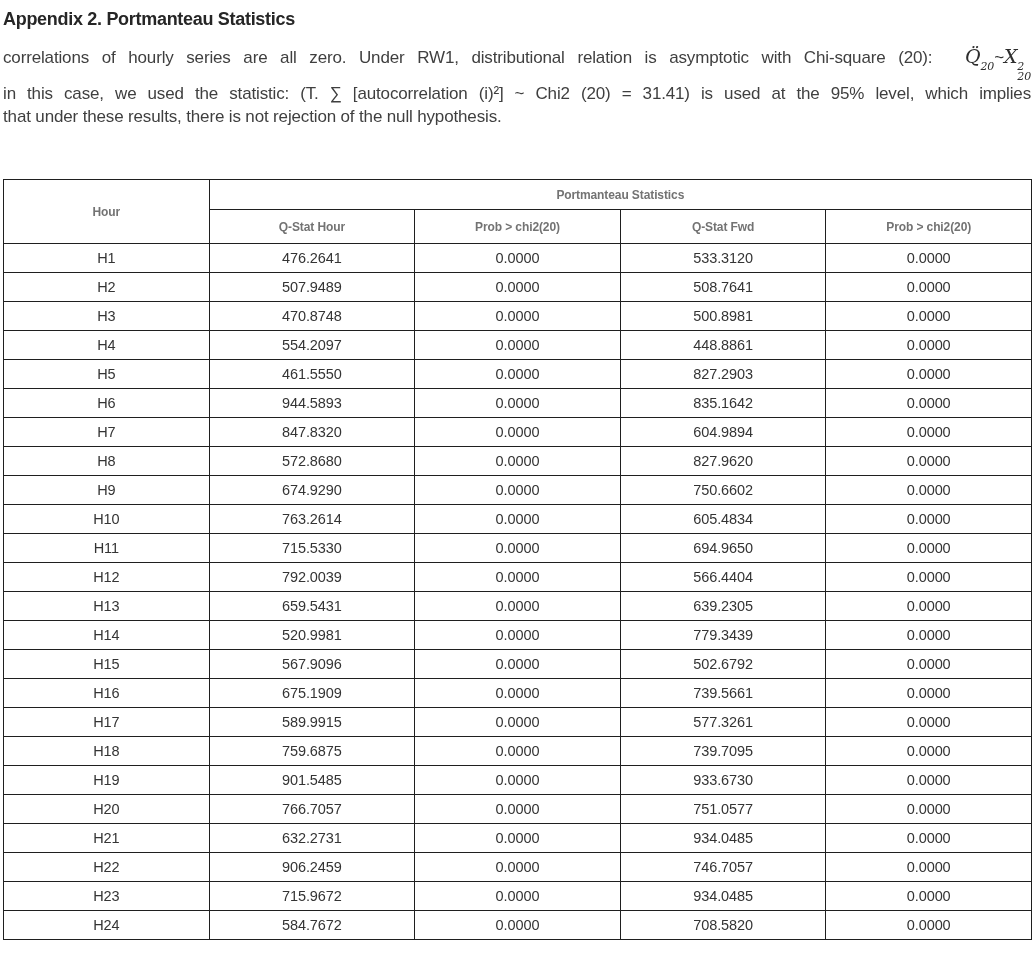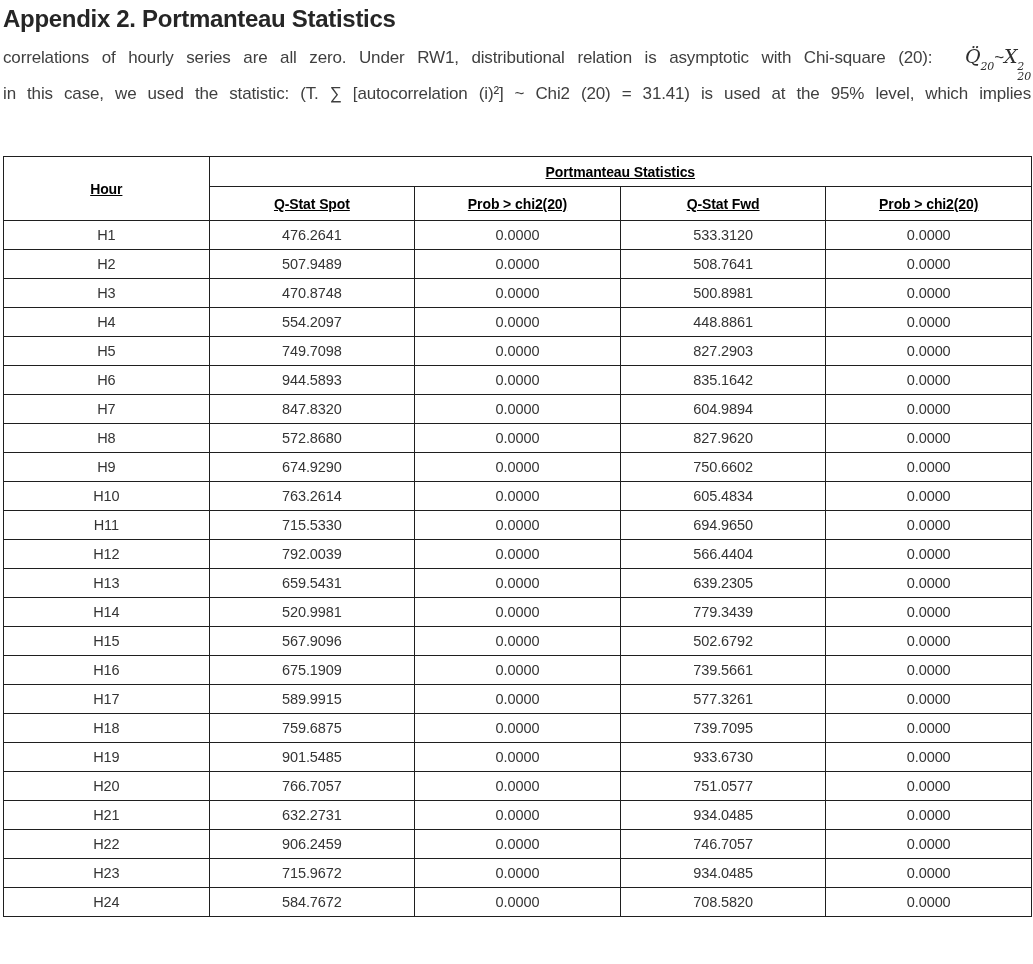--- a/index.html
+++ b/index.html
@@ -10,21 +10,21 @@
   .page {
     position: relative;
     width: 1033px;
     height: 964px;
     background: #ffffff;
     font-family: "Liberation Sans", sans-serif;
     overflow: hidden;
   }
   .title {
     margin: 6px 0 0 3px;
-    font-size: 24px;
+    font-size: 18px;
     font-weight: 700;
     letter-spacing: -0.3px;
     color: #262626;
     line-height: 26px;
   }
   .para {
     margin: 13px 2px 0 3px;
     font-size: 17px;
     color: #3f3f3f;
     line-height: 23px;
@@ -74,25 +74,24 @@
     table-layout: fixed;
   }
   table.stats th, table.stats td {
     border: 1.5px solid #1f1f1f;
     text-align: center;
     vertical-align: middle;
     padding: 0;
     overflow: hidden;
   }
   table.stats th {
-    font-size: 14px;
+    font-size: 12px;
     font-weight: 700;
-    color: #000000;
+    color: #737373;
     letter-spacing: -0.1px;
-    text-decoration: underline;
   }
   th.group-h { height: 29px; }
   thead tr.subhead th { height: 33px; }
   table.stats td {
     height: 28px;
     font-size: 14.5px;
     color: #343434;
     letter-spacing: -0.1px;
   }
 </style>
@@ -102,30 +101,31 @@
 <div class="page">
 
   <h1 class="title">Appendix 2. Portmanteau Statistics</h1>
 
   <div class="para">
     <div class="pline just"><span>correlations of hourly series are all zero. Under RW1, distributional relation is asymptotic with Chi-square (20):</span> <span class="math"><span class="mit">Q̈</span><span class="msub">20</span><span class="mtilde">~</span><span class="mit">X</span><span class="stack">
             <span>2</span>
             <span>20</span>
           </span></span></div>
     <div class="pline just"><span>in this case, we used the statistic: (T. ∑ [autocorrelation (i)²] ~ Chi2 (20) = 31.41) is used at the 95% level, which implies</span></div>
+    <div class="pline last"><span>that under these results, there is not rejection of the null hypothesis.</span></div>
   </div>
 
   <table class="stats">
     <thead>
       <tr>
         <th rowspan="2">Hour</th>
         <th colspan="4" class="group-h">Portmanteau Statistics</th>
       </tr>
       <tr class="subhead">
-        <th>Q-Stat Spot</th>
+        <th>Q-Stat Hour</th>
         <th>Prob &gt; chi2(20)</th>
         <th>Q-Stat Fwd</th>
         <th>Prob &gt; chi2(20)</th>
       </tr>
     </thead>
     <tbody>
         <tr>
           <td>H1</td>
           <td>476.2641</td>
           <td>0.0000</td>
@@ -148,21 +148,21 @@
         </tr>
         <tr>
           <td>H4</td>
           <td>554.2097</td>
           <td>0.0000</td>
           <td>448.8861</td>
           <td>0.0000</td>
         </tr>
         <tr>
           <td>H5</td>
-          <td>749.7098</td>
+          <td>461.5550</td>
           <td>0.0000</td>
           <td>827.2903</td>
           <td>0.0000</td>
         </tr>
         <tr>
           <td>H6</td>
           <td>944.5893</td>
           <td>0.0000</td>
           <td>835.1642</td>
           <td>0.0000</td>

